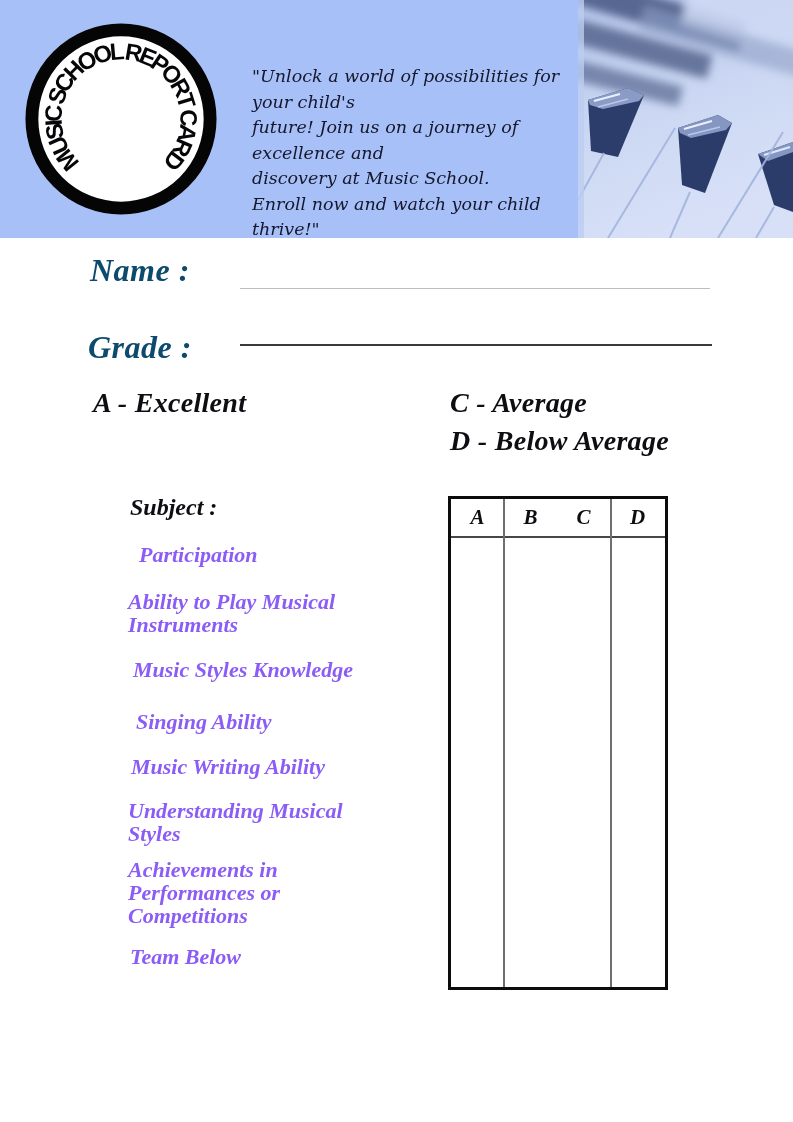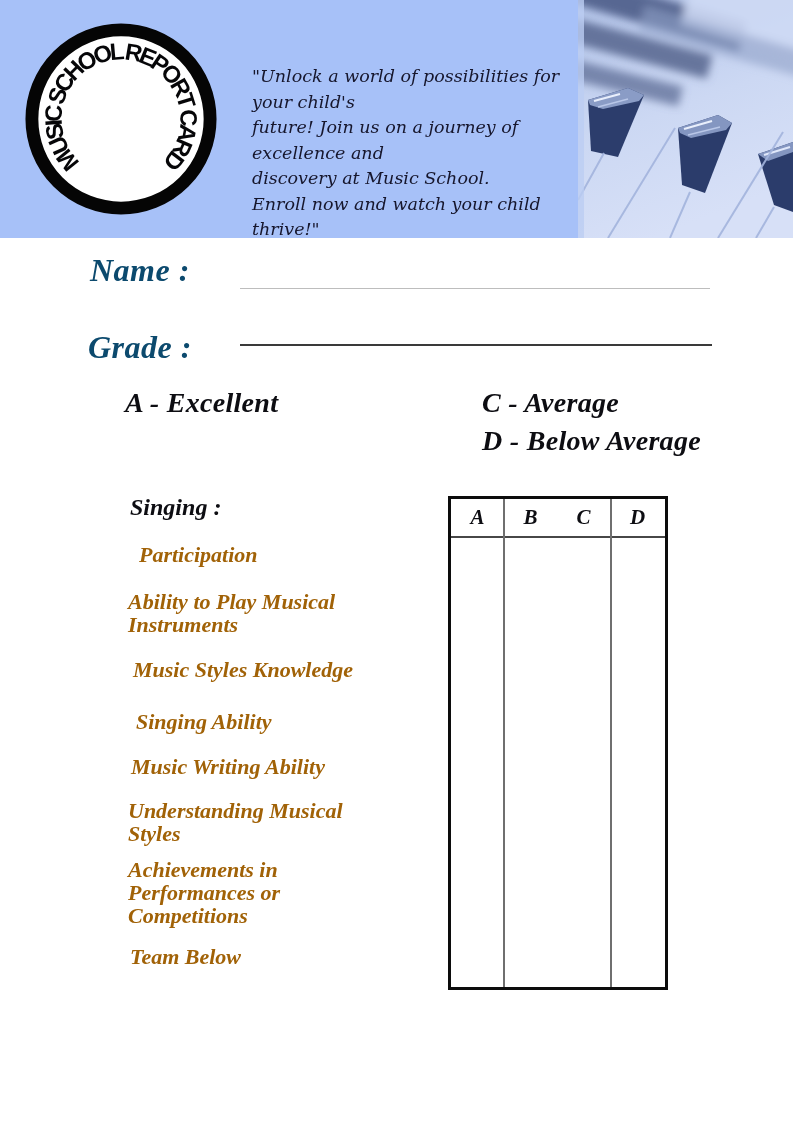--- a/index.html
+++ b/index.html
@@ -33,35 +33,35 @@
   .name-lbl  { left:90px;  top:252px;  font-size:32px; }
   .grade-lbl { left:88px;  top:309px;  font-size:32px;margin-top:20px; }
   .notes-lbl { left:90px;  top:1022px; font-size:32px; }
   .fill-line { position:absolute; height:0; }
   .name-line  { left:240px; top:288px; width:470px; border-top:1px solid #bdbdbd; }
   .grade-line { left:240px; top:344px; width:472px; border-top:2px solid #3a3a3a; }
 
   
   .gk {
     position:absolute; font-size:28px; font-weight:bold; font-style:italic;
-    color:#0d0d12; letter-spacing:0.3px; white-space:nowrap;margin-left:32px;
+    color:#0d0d12; letter-spacing:0.3px; white-space:nowrap;
   }
   .gk-a { left:93px;  top:387px; }
   .gk-b { left:93px;  top:425px; }
   .gk-c { left:450px; top:387px; }
   .gk-d { left:450px; top:425px; }
 
   
   .subject-heading {
     position:absolute; left:130px; top:494px; font-size:24px;
     font-weight:bold; font-style:italic; color:#0d0d12;
   }
   .subj {
     position:absolute; font-size:22px; font-weight:bold; font-style:italic;
-    line-height:23px; color:#a16207;
+    line-height:23px; color:#8b5cf6;
   }
   .s0 { left:139px; top:543px; }
   .s1 { left:128px; top:590px; width:300px; }
   .s2 { left:133px; top:658px; width:330px; }
   .s3 { left:136px; top:710px; }
   .s4 { left:131px; top:755px; }
   .s5 { left:128px; top:799px; width:270px; }
   .s6 { left:128px; top:858px; width:200px; }
   .s7 { left:130px; top:945px; }
 
@@ -158,21 +158,21 @@
   <div class="lbl name-lbl">Name :</div>
   <div class="fill-line name-line"></div>
 
   <div class="lbl grade-lbl">Grade :</div>
   <div class="fill-line grade-line"></div>
 
   <div class="gk gk-a">A - Excellent</div>
   <div class="gk gk-c">C - Average</div>
   <div class="gk gk-d">D - Below Average</div>
 
-  <div class="subject-heading">Singing :</div>
+  <div class="subject-heading">Subject :</div>
   <div class="subj s0">Participation</div>
   <div class="subj s1">Ability to Play Musical Instruments</div>
   <div class="subj s2">Music Styles Knowledge</div>
   <div class="subj s3">Singing Ability</div>
   <div class="subj s4">Music Writing Ability</div>
   <div class="subj s5">Understanding Musical Styles</div>
   <div class="subj s6">Achievements in Performances or Competitions</div>
   <div class="subj s7">Team Below</div>
 
   <div class="grade-table">

